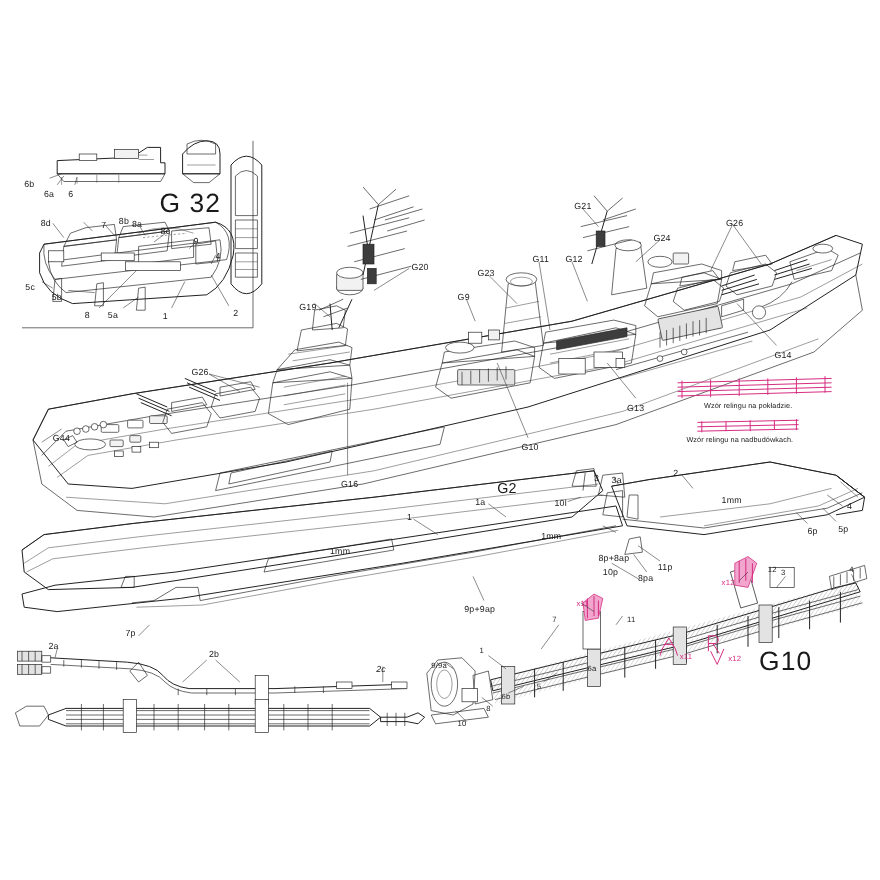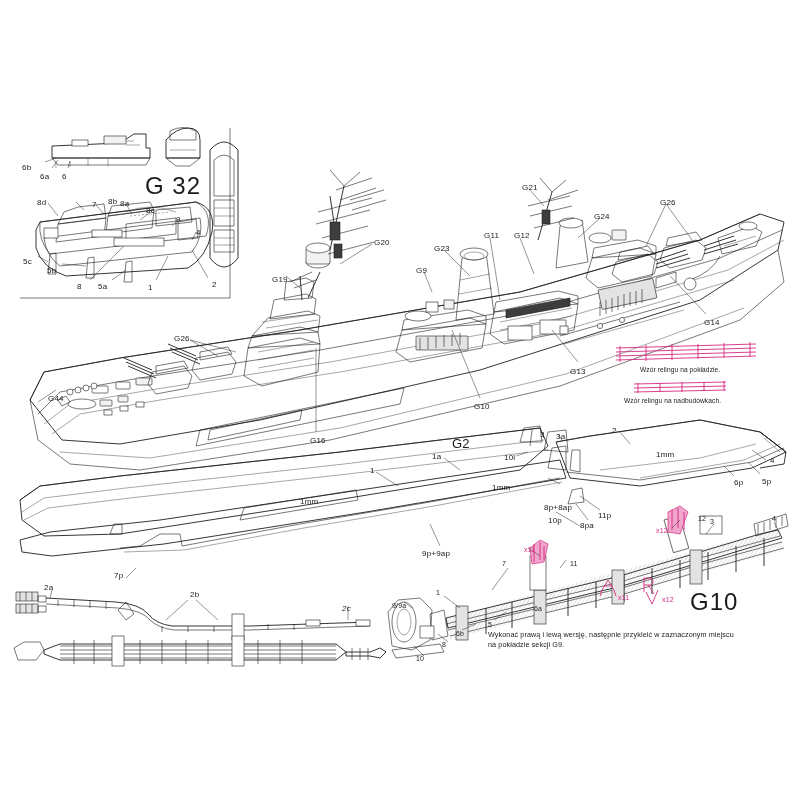--- a/index.html
+++ b/index.html
@@ -475,22 +475,20 @@
 <div class="lbl" style="left:580px;top:521px;">8pa</div>
 <div class="lbl" style="left:544px;top:503px;">8p+8ap</div>
 <div class="lbl" style="left:422px;top:549px;">9p+9ap</div>
 <div class="lbl" style="left:114px;top:571px;">7p</div>
 
 <div class="lbl" style="left:44px;top:583px;">2a</div>
 <div class="lbl" style="left:190px;top:590px;">2b</div>
 <div class="lbl" style="left:342px;top:604px;font-style:italic;">2c</div>
 
 <div class="lbl big" style="left:690px;top:588px;">G10</div>
-<div class="note" style="left:488px;top:630px;width:300px;">Wykonać prawą i lewą wersję, następnie przykleić w zaznaczonym miejscu
-na pokładzie sekcji G9.</div>
 
 <div class="lbl sm" style="left:392px;top:602px;">9/9a</div>
 <div class="lbl sm" style="left:436px;top:589px;">1</div>
 <div class="lbl sm" style="left:502px;top:560px;">7</div>
 <div class="lbl sm" style="left:488px;top:621px;">5</div>
 <div class="lbl sm" style="left:456px;top:630px;">6b</div>
 <div class="lbl sm" style="left:442px;top:641px;">8</div>
 <div class="lbl sm" style="left:416px;top:655px;">10</div>
 <div class="lbl sm" style="left:534px;top:605px;">6a</div>
 <div class="lbl sm" style="left:570px;top:560px;">11</div>

